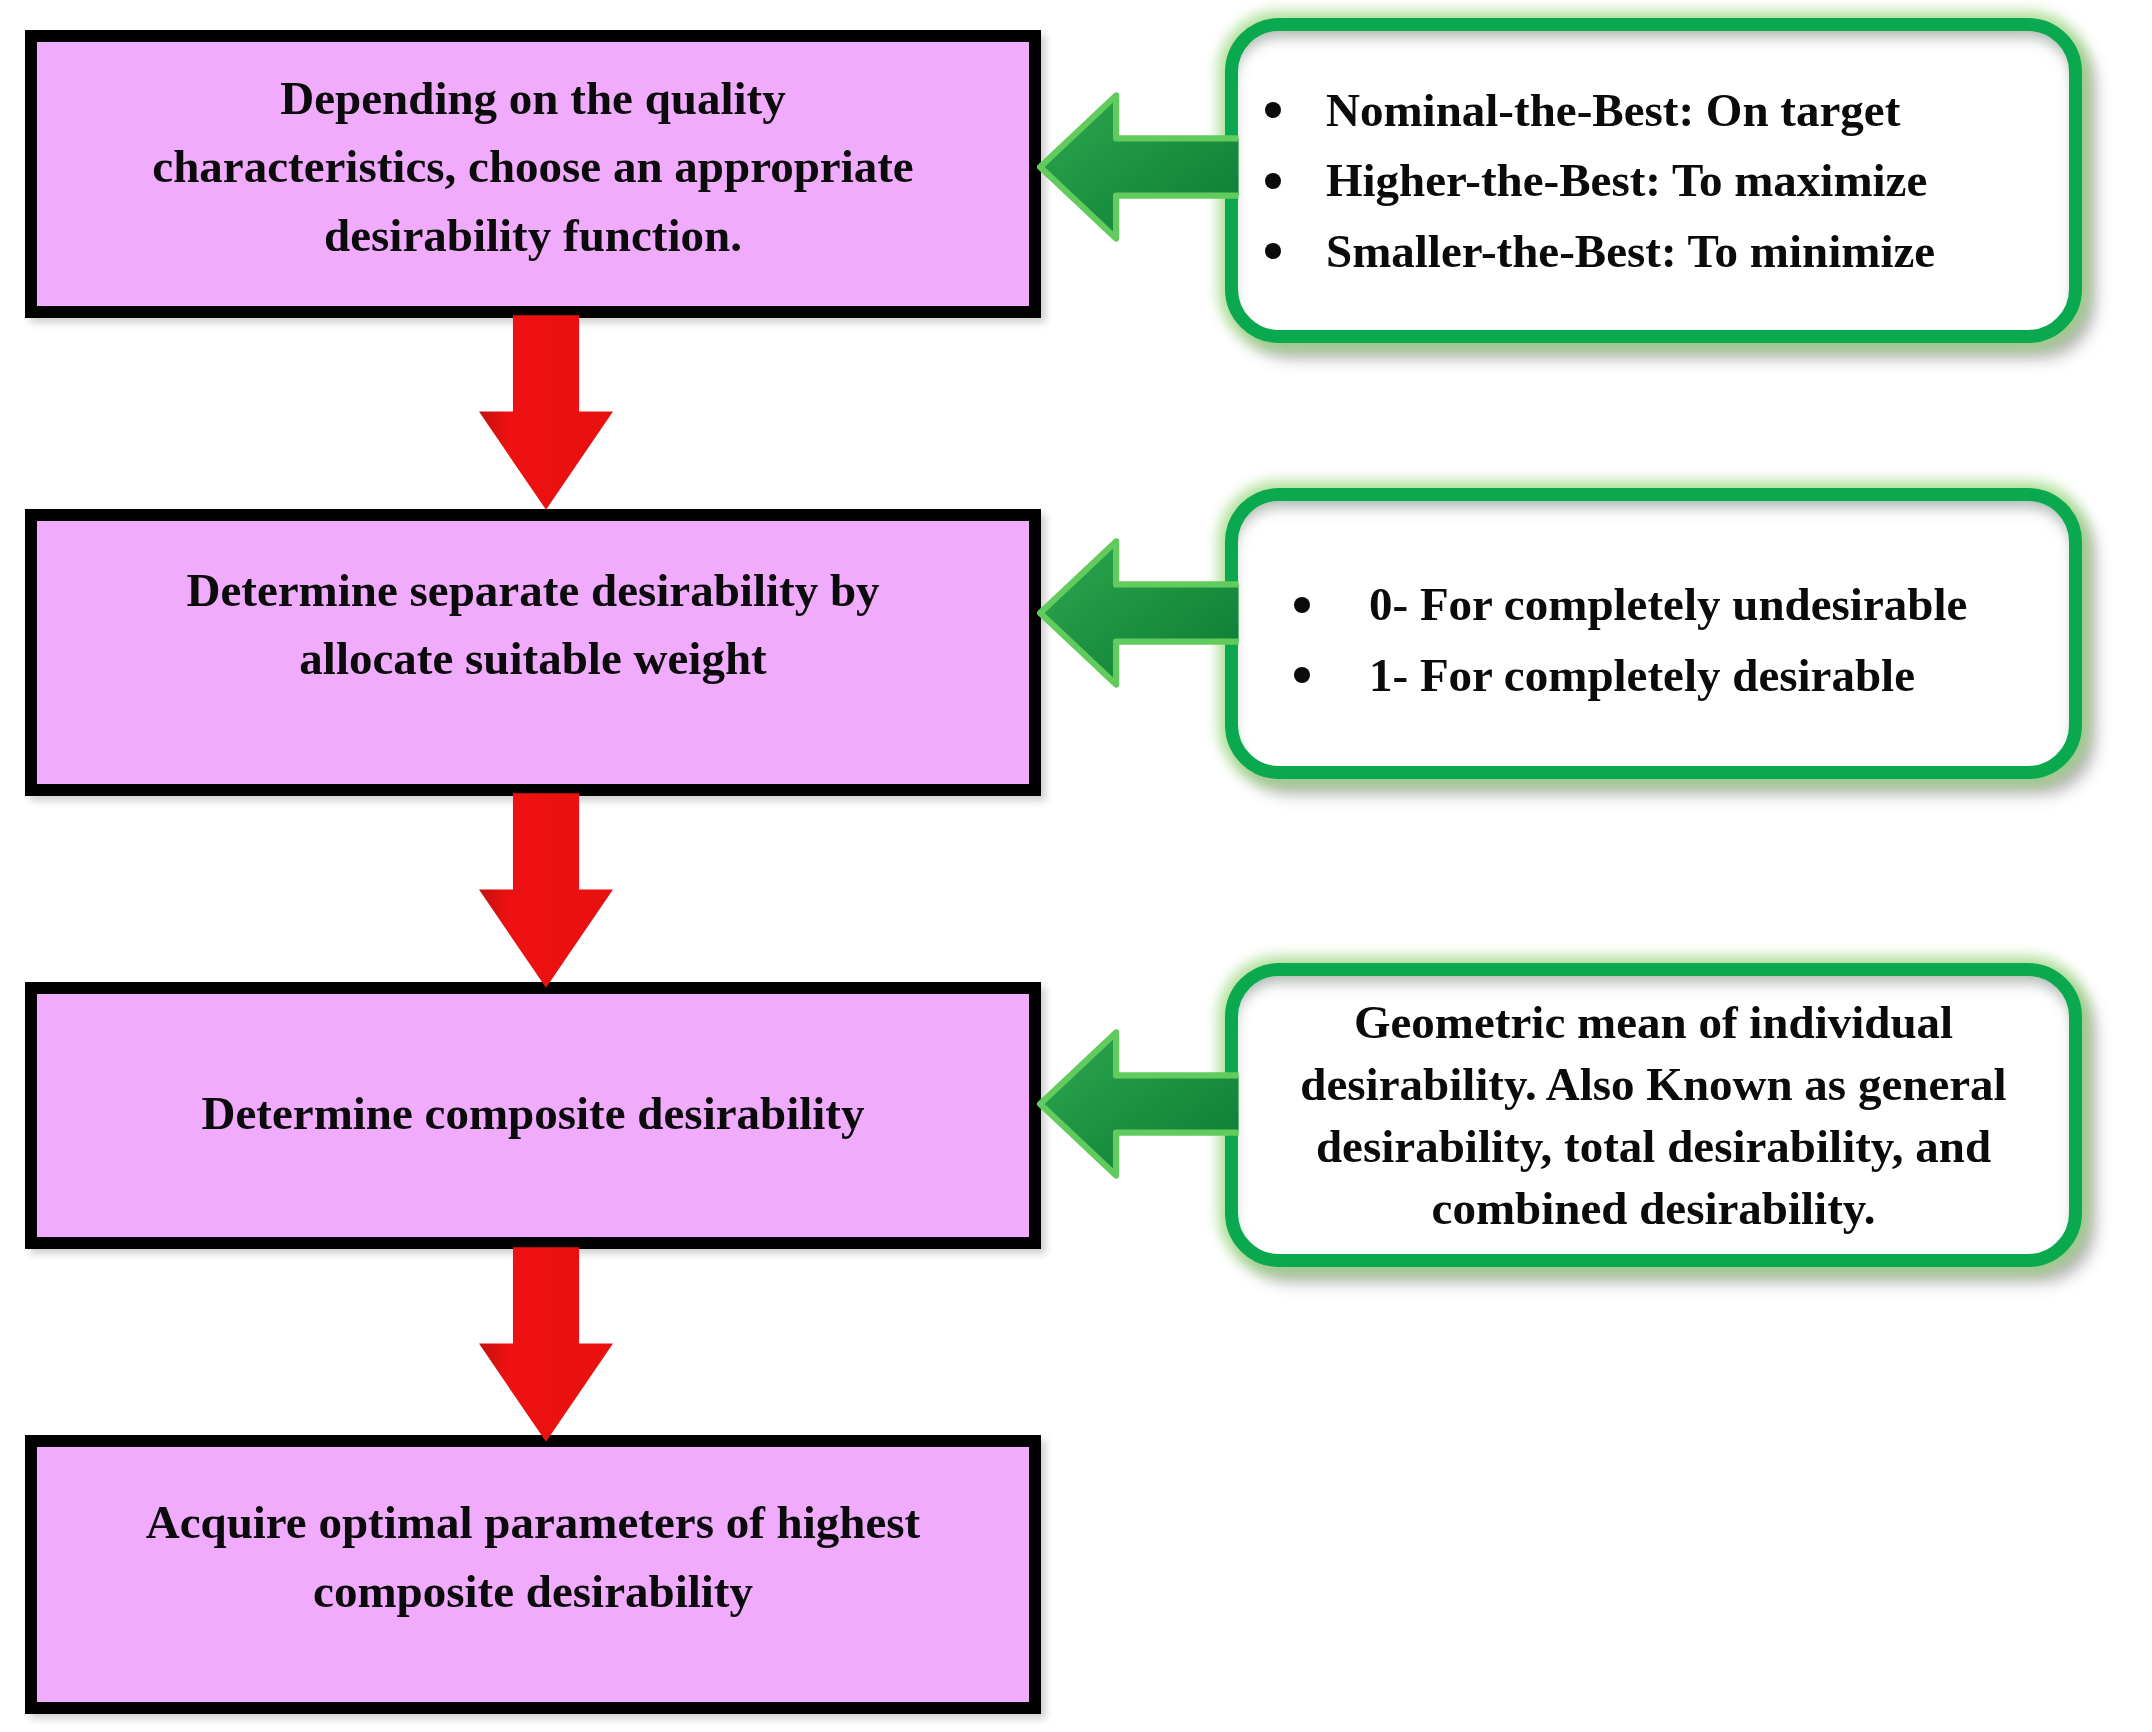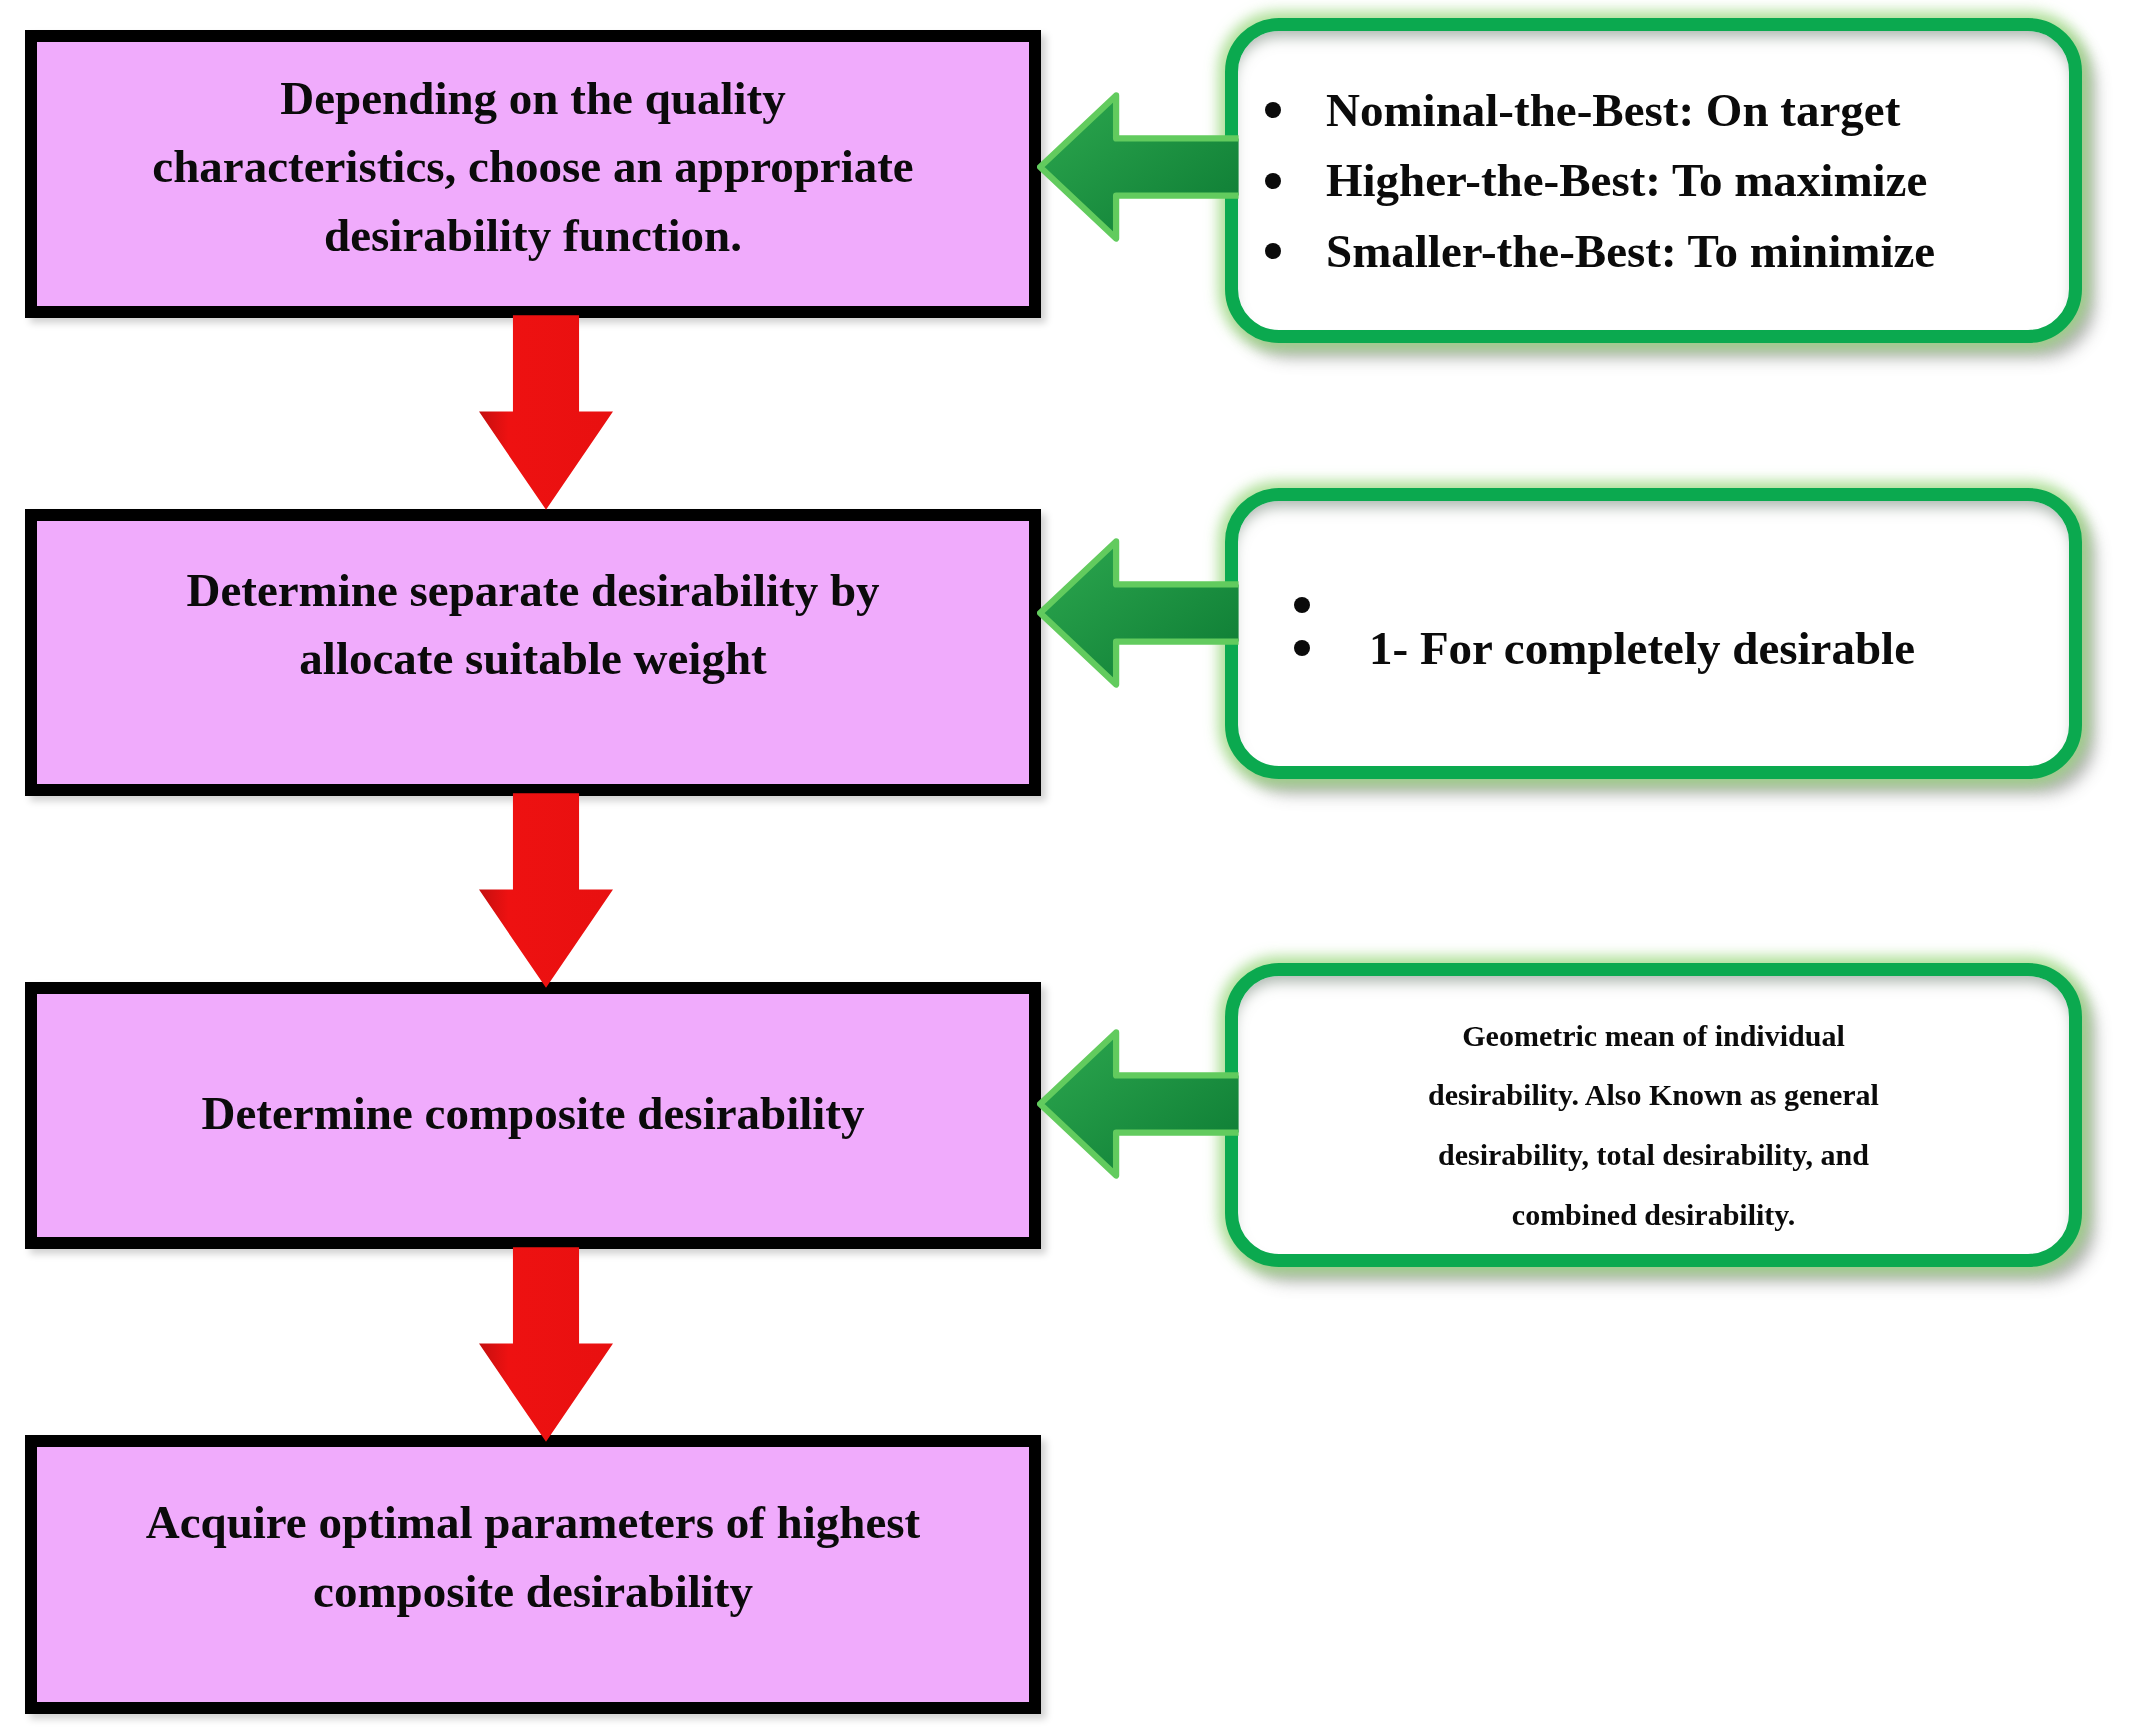--- a/index.html
+++ b/index.html
@@ -74,24 +74,23 @@
   .dot {
     flex: 0 0 auto;
     width: 16px;
     height: 16px;
     border-radius: 50%;
     background: #0b0b0b;
     margin-right: 45px;
   }
   #callout2 .dot { margin-right: 59px; }
   .callout .tline {
-    font-size: 30px;
+    font-size: 47px;
     line-height: 1.32;
     white-space: nowrap;
-    margin-top: 20px;
   }
 
   
   .red-arrow {
     position: absolute;
     left: 479px;
     width: 134px;
     height: 195px;
   }
   #redArrow1 { top: 315px; }
@@ -182,20 +181,21 @@
     </div>
     <div class="bullet-row">
       <span class="dot"></span>
       <span class="btext">Smaller-the-Best: To minimize</span>
     </div>
   </div>
 
   <div class="callout" id="callout2">
     <div class="bullet-row">
       <span class="dot"></span>
+      <span class="btext">0- For completely undesirable</span>
     </div>
     <div class="bullet-row">
       <span class="dot"></span>
       <span class="btext">1- For completely desirable</span>
     </div>
   </div>
 
   <div class="callout" id="callout3">
     <div class="tline">Geometric mean of individual</div>
     <div class="tline">desirability. Also Known as general</div>

